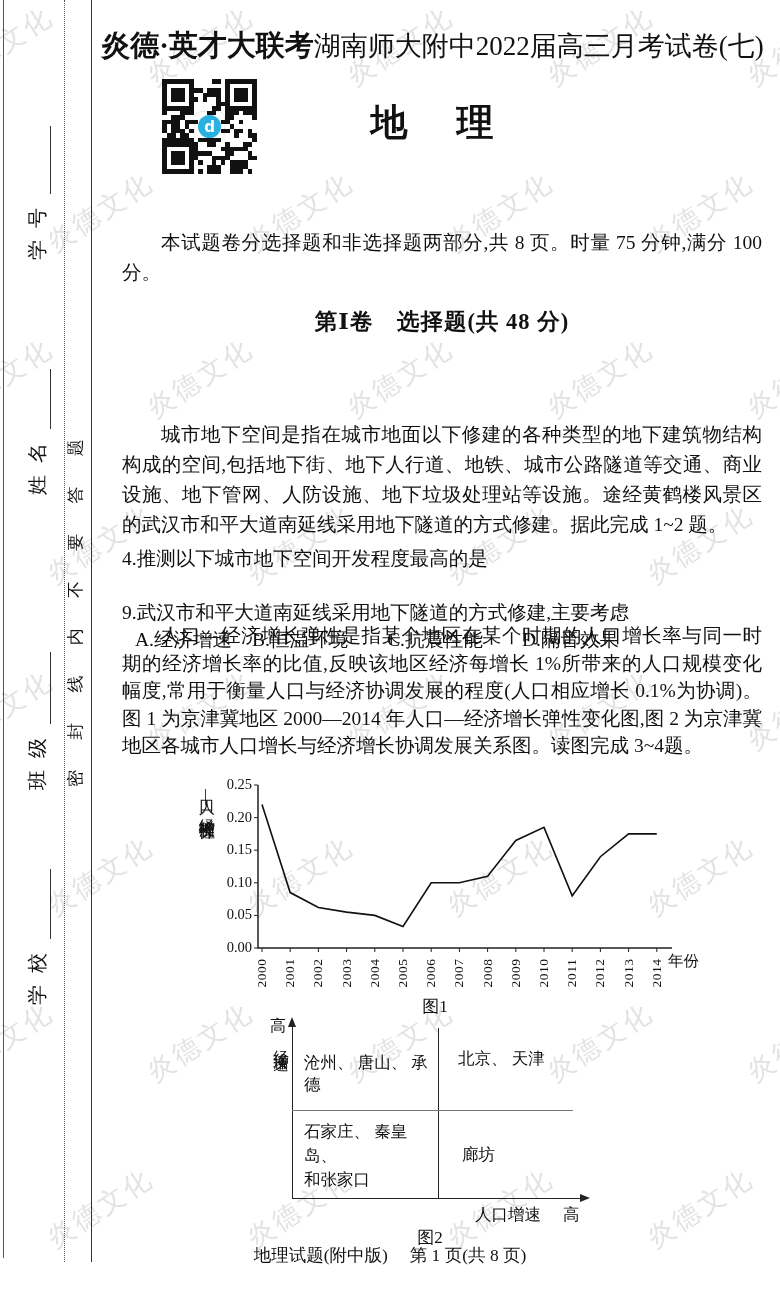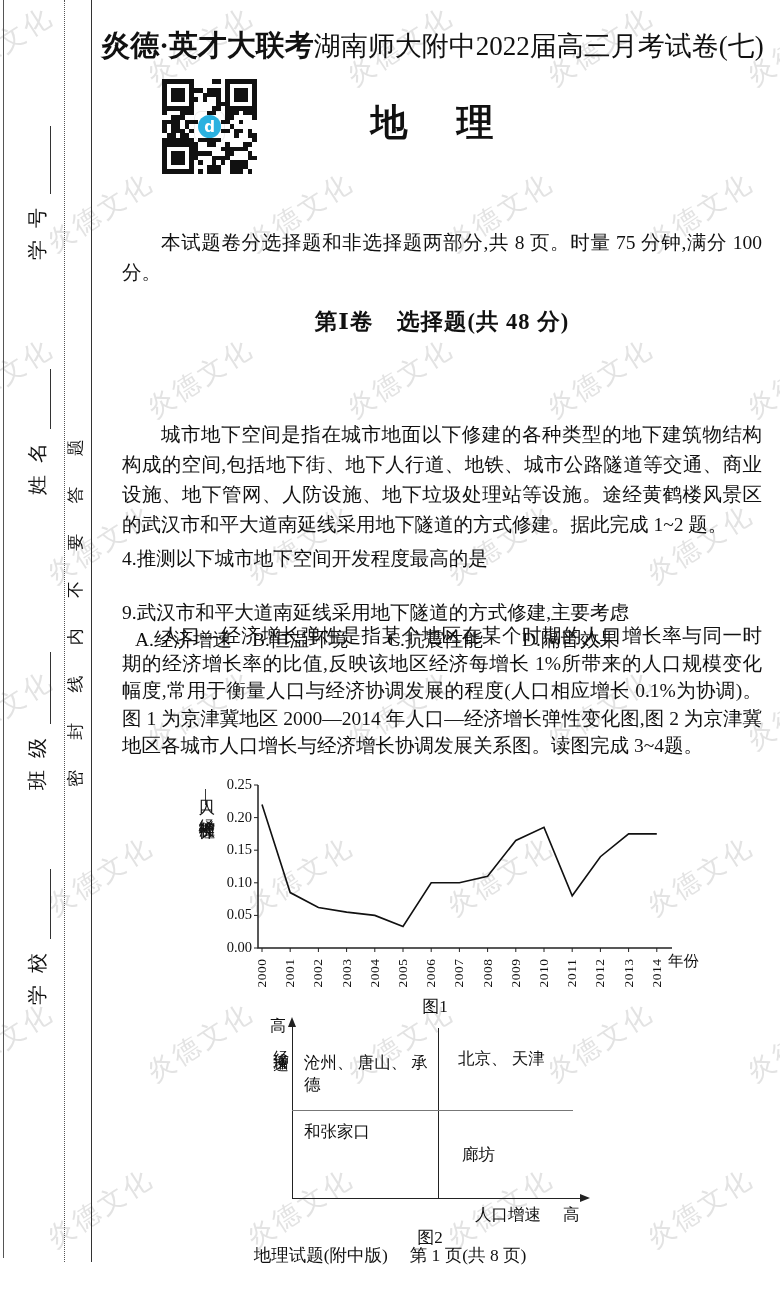--- a/index.html
+++ b/index.html
@@ -463,20 +463,21 @@
       <div class="f2-arrow-up"></div>
       <div class="f2-xaxis"></div>
       <div class="f2-arrow-right"></div>
       <div class="f2-vdiv"></div>
       <div class="f2-hdiv"></div>
       <div class="f2-yhigh">高</div>
       <div class="f2-ylabel">经济增速</div>
       <div class="f2-ul">沧州、 唐山、 承德</div>
       <div class="f2-ur">北京、 天津</div>
       <div class="f2-ll">
+        <div>石家庄、 秦皇岛、</div>
         <div>和张家口</div>
       </div>
       <div class="f2-lr">廊坊</div>
       <div class="f2-xlabel">人口增速</div>
       <div class="f2-xhigh">高</div>
       <div class="f2-caption">图2</div>
     </div>
 
     <div class="footer">地理试题(附中版)　 第 1 页(共 8 页)</div>
 

